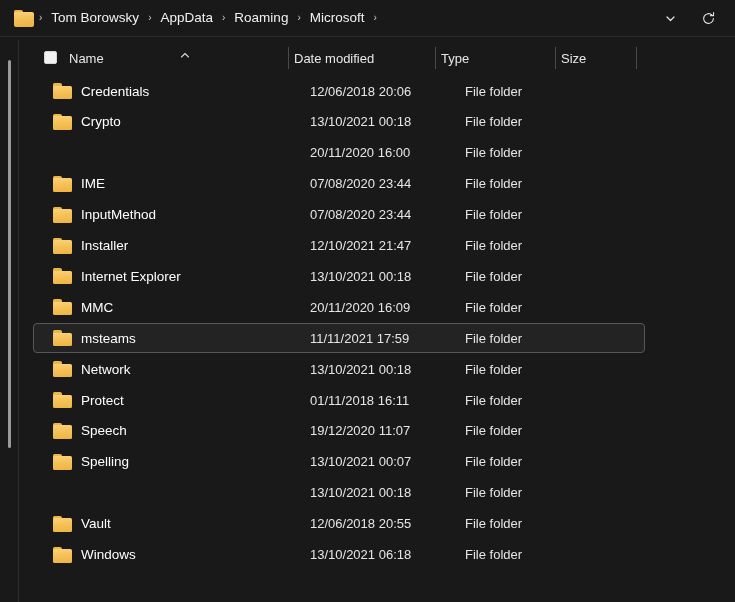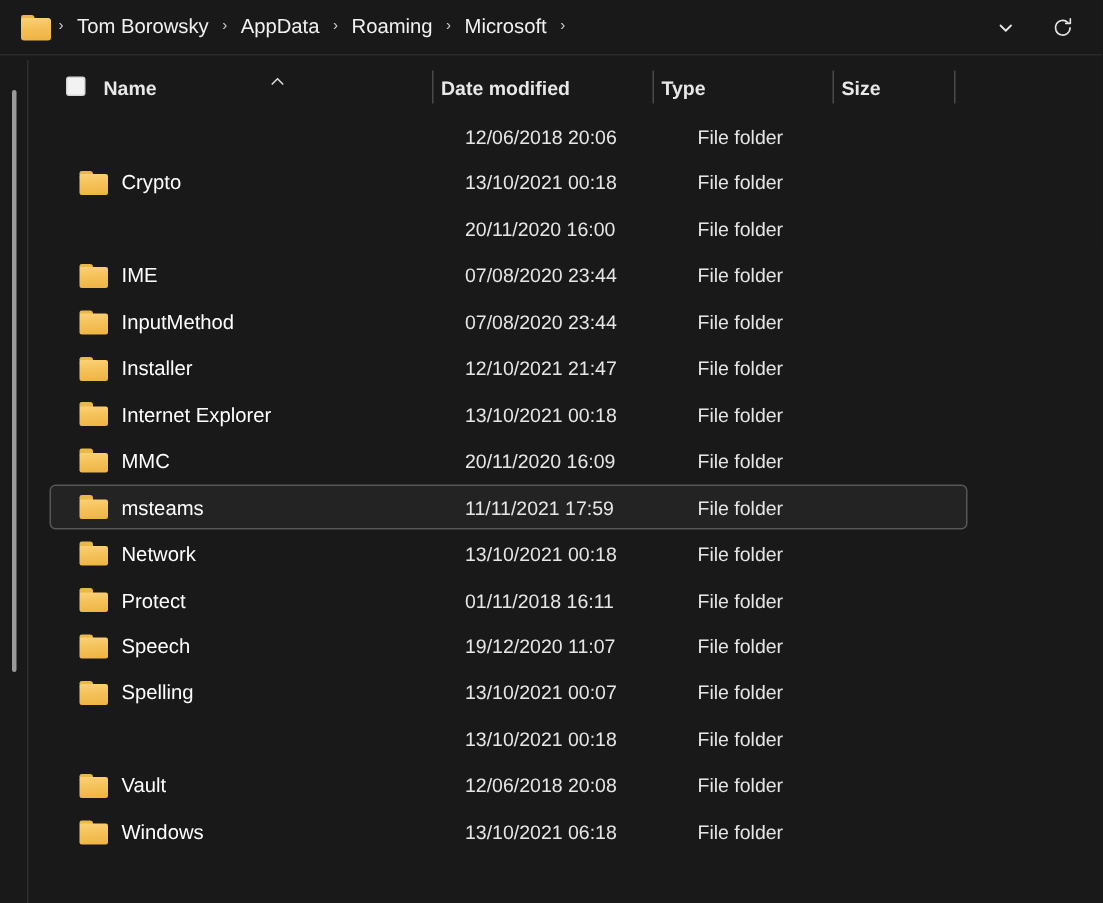--- a/index.html
+++ b/index.html
@@ -97,21 +97,20 @@
     border-radius: 4px;
   }
   .addr-btn svg { display: block; }
 
   
   #colheader {
     position: absolute;
     left: 18px; top: 44px;
     width: 717px;
     height: 28px;
-    font-weight: bold;
   }
 
   .col {
     position: absolute;
     top: 0;
     height: 28px;
     display: flex;
     align-items: center;
     font-size: 13px;
     color: #e8e8e8;
@@ -306,20 +305,27 @@
         <div class="col" style="left: 543px;">Size</div>
         <div class="col-divider" style="left: 270px;"></div>
         <div class="col-divider" style="left: 417px;"></div>
         <div class="col-divider" style="left: 537px;"></div>
         <div class="col-divider" style="left: 618px;"></div>
       </div>
   </div>
 
   <div id="filelist">
       <div class="row" style="top: 0px;">
+        <div class="cell-name">
+          <span class="folder-icon">
+            <span class="tab"></span>
+            <span class="body"></span>
+          </span>
+          <span>Credentials</span>
+        </div>
         <div class="cell-date">12/06/2018 20:06</div>
         <div class="cell-type">File folder</div>
         <div class="cell-size"></div>
       </div>
       <div class="row" style="top: 30.9px;">
         <div class="cell-name">
           <span class="folder-icon">
             <span class="tab"></span>
             <span class="body"></span>
           </span>
@@ -460,21 +466,21 @@
         <div class="cell-size"></div>
       </div>
       <div class="row" style="top: 432.6px;">
         <div class="cell-name">
           <span class="folder-icon">
             <span class="tab"></span>
             <span class="body"></span>
           </span>
           <span>Vault</span>
         </div>
-        <div class="cell-date">12/06/2018 20:08</div>
+        <div class="cell-date">12/06/2018 20:55</div>
         <div class="cell-type">File folder</div>
         <div class="cell-size"></div>
       </div>
       <div class="row" style="top: 463.5px;">
         <div class="cell-name">
           <span class="folder-icon">
             <span class="tab"></span>
             <span class="body"></span>
           </span>
           <span>Windows</span>

